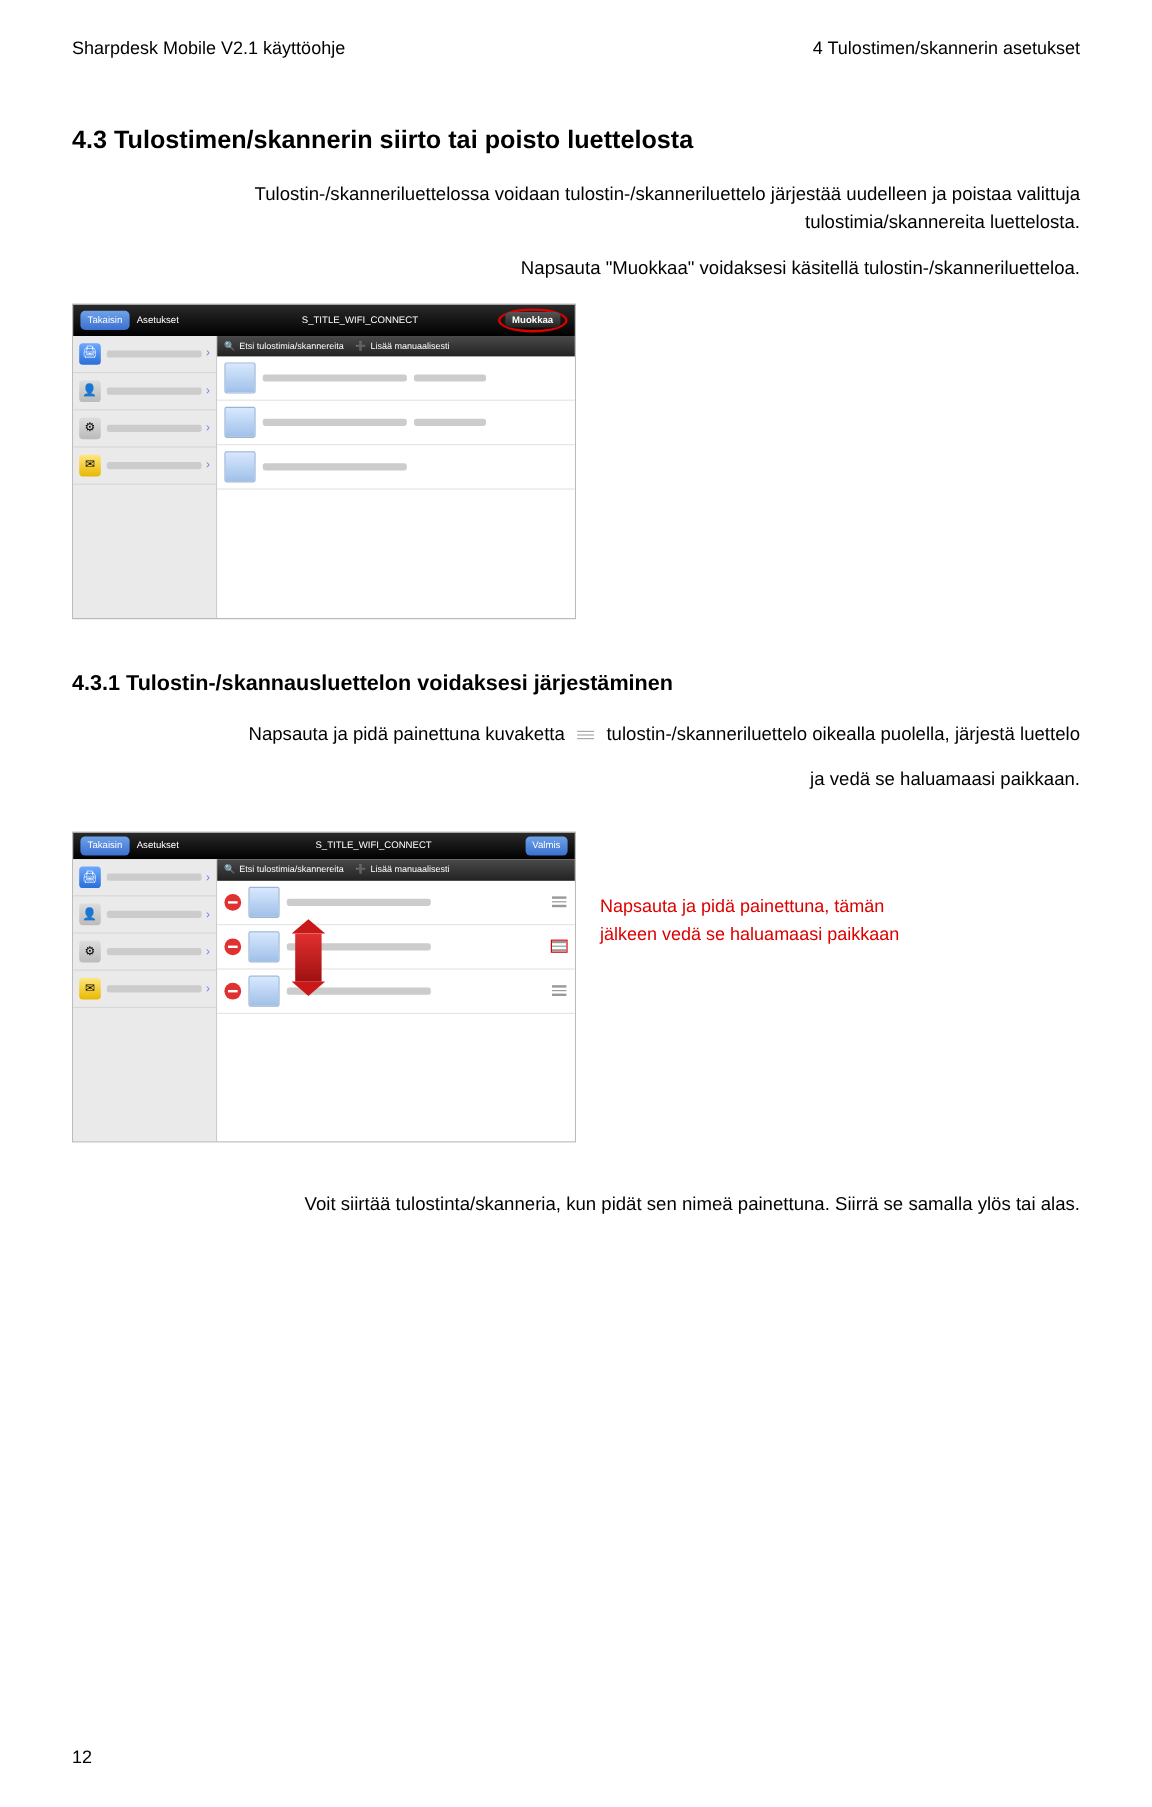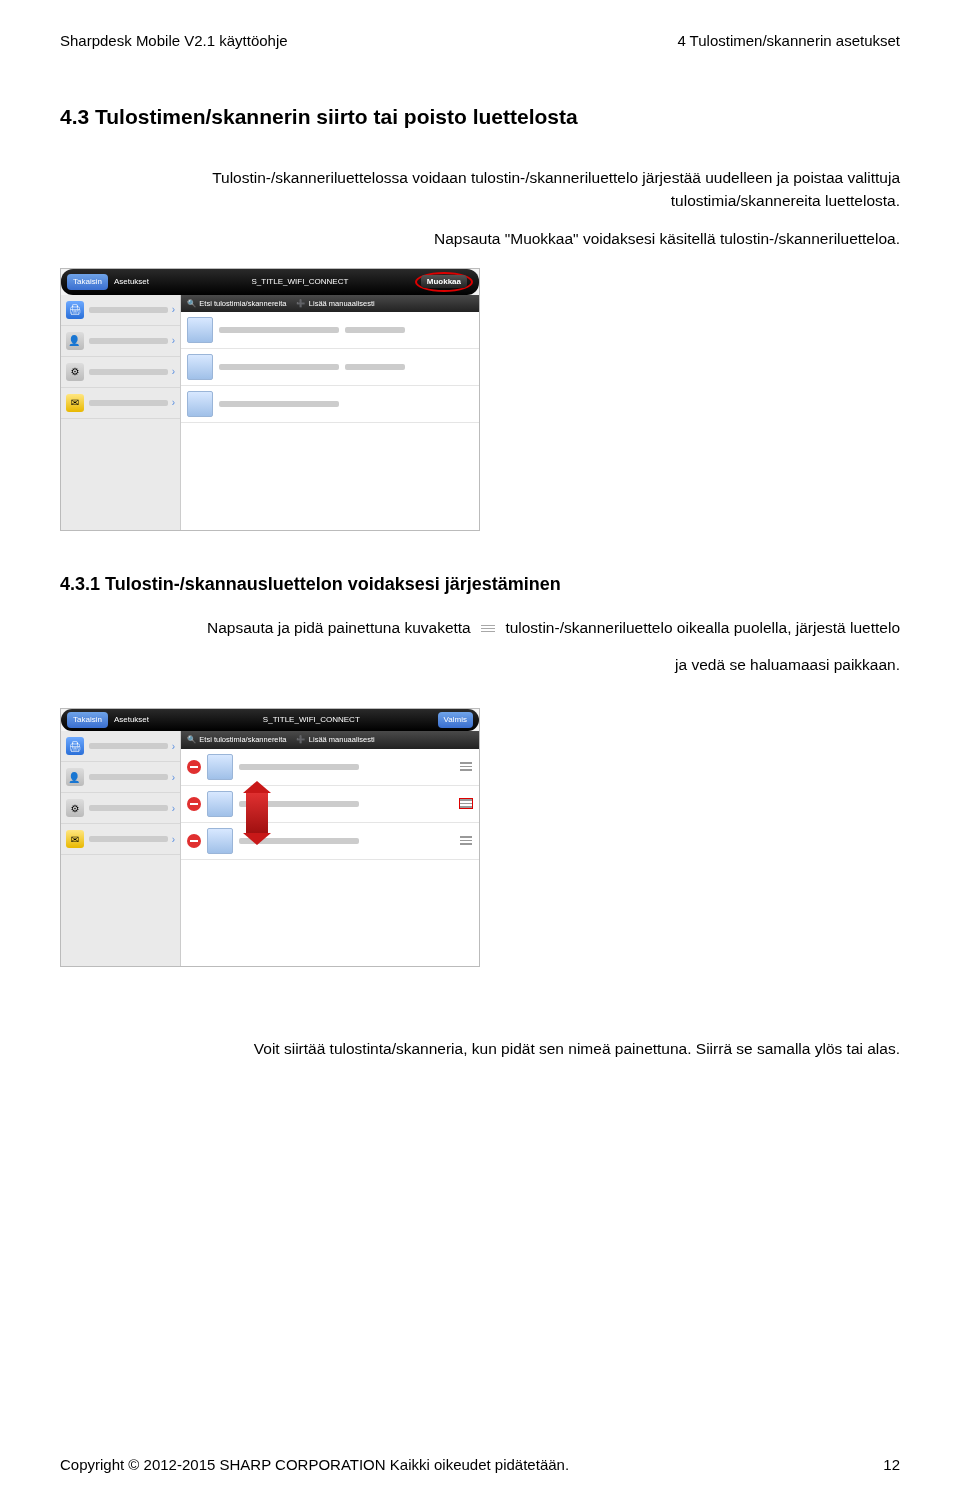--- a/index.html
+++ b/index.html
@@ -17,21 +17,21 @@
   }
   .header-row {
     display: flex;
     justify-content: space-between;
     font-size: 15px;
     margin-bottom: 48px;
   }
   h2.sec-title {
     font-size: 21px;
     font-weight: bold;
-    margin-bottom: 34px;
+    margin-bottom: 19px;
   }
   h3.subsec-title {
     font-size: 18px;
     font-weight: bold;
     margin-bottom: 18px;
   }
   .para { margin-bottom: 14px; text-align: right; }
   .screenshot {
     width: 420px;
     margin: 18px 0 40px 0;
@@ -39,21 +39,20 @@
     background: #f4f4f4;
     font-size: 9px;
   }
   .ss-topbar {
     background: linear-gradient(#2a2a2a,#000);
     color: #fff;
     display: flex;
     align-items: center;
     padding: 3px 6px;
     font-size: 8px;
-    border-radius: 12px;
   }
   .ss-topbar .btn-blue, .ss-topbar .btn-dark {
     border-radius: 4px;
     padding: 2px 6px;
     font-size: 8px;
   }
   .btn-blue { background: linear-gradient(#6fa3e8,#3a6fd0); color:#fff;}
   .btn-dark { background: linear-gradient(#555,#222); color:#fff;}
   .ss-title-center { flex:1; text-align:center;padding-left:36px; }
   .ss-main { display: flex; height: 235px; }
@@ -251,20 +250,23 @@
             </div>
           </div>
         <div class="arrow-drag">
           <div class="arrow-up"></div>
           <div class="arrow-rect"></div>
           <div class="arrow-down"></div>
         </div>
       </div>
     </div>
   </div>
-</div>
-
-<p class="para" style="margin-top:30px;">Voit siirtää tulostinta/skanneria, kun pidät sen nimeä painettuna. Siirrä se samalla ylös tai alas.</p>
+  <div class="callout" style="margin-top:70px;">
+    <div>Napsauta ja pidä painettuna, tämän</div>
+    <div>jälkeen vedä se haluamaasi paikkaan</div>
+  </div>
+</div>
+
+<p class="para" style="">Voit siirtää tulostinta/skanneria, kun pidät sen nimeä painettuna. Siirrä se samalla ylös tai alas.</p>
 
 <div class="footer">
-  <span>Copyright © 2012-2015 SHARP CORPORATION Kaikki oikeudet pidätetään.</span>
   <span>12</span>
 </div>
 
 </body></html>

